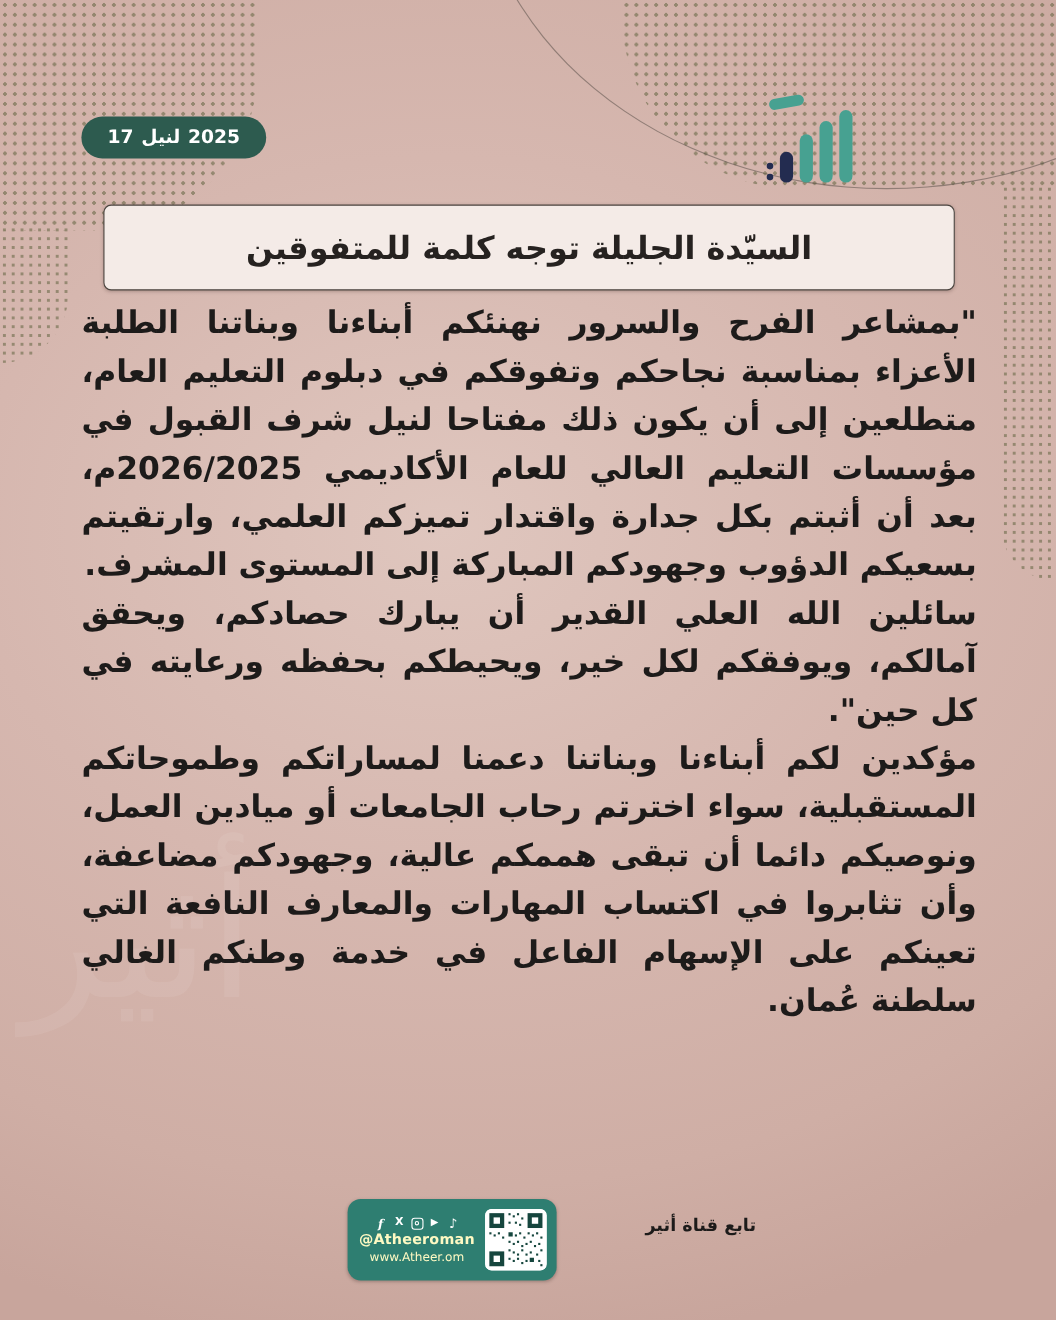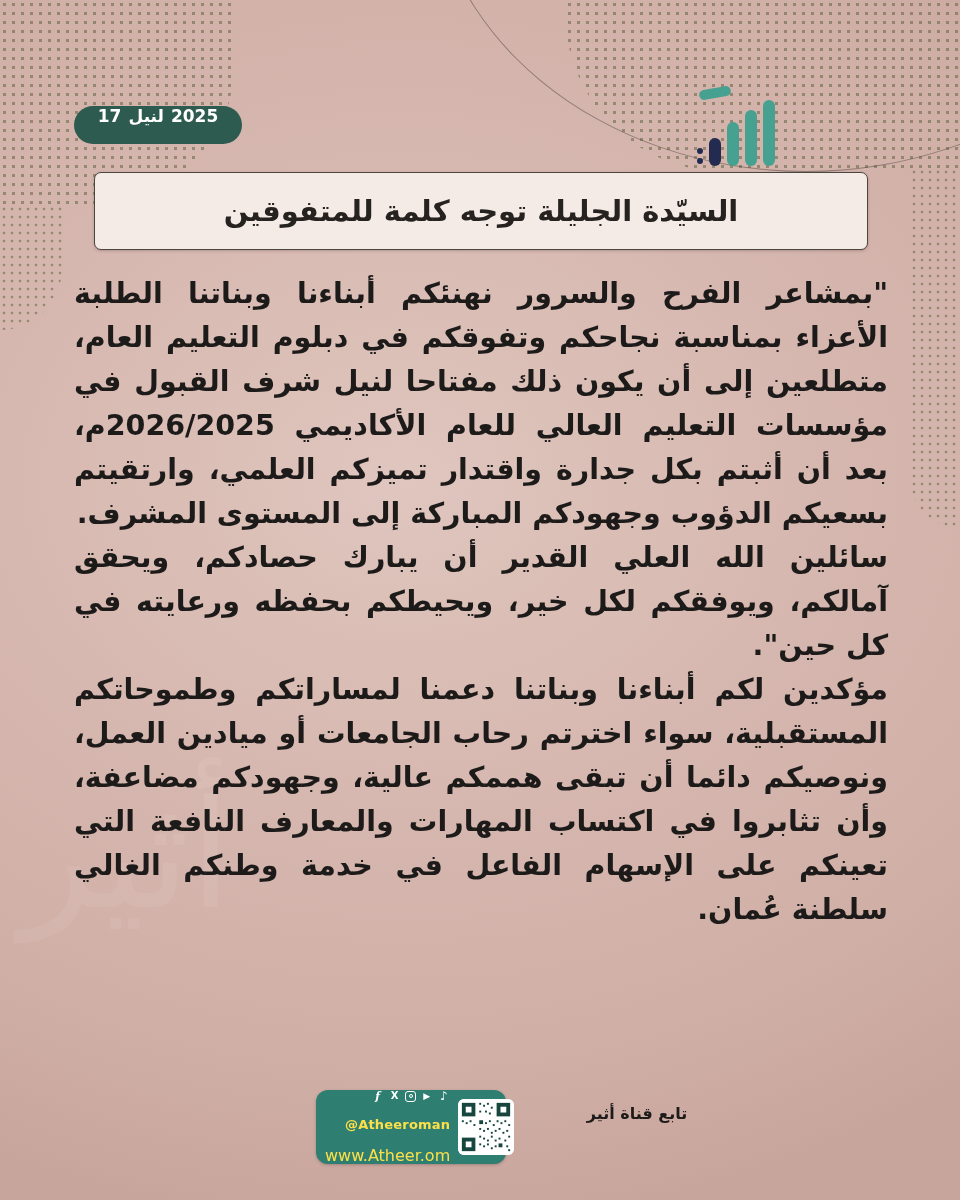--- a/index.html
+++ b/index.html
@@ -16,61 +16,61 @@
   .dots-tl2{left:0;top:205px;width:62px;height:125px;border-radius:0 0 70px 0;background-size:8px 8px;}
   .dots-tr{left:565px;top:0;width:395px;height:172px;border-radius:0 0 0 160px;}
   .dots-rs{left:910px;top:168px;width:50px;height:360px;border-radius:0 0 0 180px;background-size:8px 8px;}
   .arc{position:absolute;z-index:1;left:430px;top:-450px;width:750px;height:620px;
     border:1.5px solid rgba(80,72,66,0.5);border-radius:50%;}
   .watermark{position:absolute;z-index:1;left:20px;top:780px;font-size:150px;font-weight:normal;
     color:#ffffff;opacity:0.07;direction:rtl;line-height:1;}
   
   .date-badge{position:absolute;z-index:2;left:74px;top:106px;height:38px;min-width:168px;
     background:#2d5b4f;color:#fff;border-radius:20px;display:flex;direction:ltr;
-    align-items:flex-start;justify-content:center;gap:7px;font-size:17px;font-weight:bold;
+    align-items:center;justify-content:center;gap:7px;font-size:17px;font-weight:bold;
     padding:0 18px;box-sizing:border-box;}
   
   .logo{position:absolute;z-index:2;left:695px;top:84px;width:118px;height:82px;}
   .logo-accent{position:absolute;left:4px;top:4px;width:32px;height:10px;border-radius:6px;
     background:#47a191;transform:rotate(-10deg);}
   .logo-bars{position:absolute;left:2px;bottom:0;height:66px;display:flex;align-items:flex-end;gap:6px;direction:ltr;}
   .lb{width:12px;border-radius:7px;background:#47a191;}
   .lb-dots{display:flex;flex-direction:column;gap:4px;margin-bottom:2px;}
   .lb-dot{width:6px;height:6px;border-radius:50%;background:#232c50;}
   .lb1{height:28px;background:#232c50;}
   .lb2{height:44px;}
   .lb3{height:56px;}
   .lb4{height:66px;}
   
-  .title-box{position:absolute;z-index:2;left:94px;top:172px;width:772px;height:76px;
+  .title-box{position:absolute;z-index:2;left:94px;top:186px;width:772px;height:76px;
     background:#f4ebe7;border:1.6px solid #4c4641;border-radius:7px;
     box-shadow:0 1px 3px rgba(60,40,35,0.25);
     display:flex;align-items:center;justify-content:center;text-align:center;}
   .title-box h1{margin:0;font-size:29px;font-weight:bold;color:#262220;direction:rtl;}
   
   .body-text{position:absolute;z-index:2;left:74px;top:272px;width:814px;direction:rtl;
     font-size:28.5px;font-weight:bold;color:#1d1b1a;line-height:44px;
     text-align:justify;text-justify:inter-word;}
   .body-text p{margin:0;}
   
   .footer-badge{position:absolute;z-index:2;left:316px;top:1090px;width:190px;height:74px;
     background:#2e7e71;border-radius:12px;display:flex;direction:ltr;align-items:center;
     gap:8px;padding:8px 9px;box-sizing:border-box;box-shadow:0 1px 3px rgba(60,40,35,0.3);}
-  .social-info{flex:1;display:flex;flex-direction:column;align-items:flex-end;gap:14px;color:#fde047;}
+  .social-info{flex:1;display:flex;flex-direction:column;align-items:center;gap:1px;color:#fef9c3;}
   .icons-row{display:flex;gap:4px;align-items:center;}
   .ic{width:13px;height:13px;display:inline-flex;align-items:center;justify-content:center;
     color:#fff;font-size:11px;font-weight:bold;line-height:1;}
   .ic-fb::before{content:"f";font-family:"DejaVu Serif",serif;font-style:italic;}
   .ic-x::before{content:"X";font-size:10px;}
   .ic-ig{width:11px;height:11px;border:1.4px solid #fff;border-radius:3px;box-sizing:border-box;}
   .ic-ig::before{content:"";width:4px;height:4px;border:1.2px solid #fff;border-radius:50%;box-sizing:border-box;}
   .ic-yt::before{content:"▶";font-size:9px;}
   .ic-tt::before{content:"♪";font-size:12px;}
   .handle{font-size:13px;font-weight:bold;letter-spacing:0.2px;}
-  .website{font-size:16px;}
+  .website{font-size:11px;}
   .qr{width:56px;height:56px;border-radius:6px;background:#fff;flex:0 0 auto;}
   .follow-text{position:absolute;z-index:2;left:552px;top:1098px;width:170px;text-align:center;
     direction:rtl;font-weight:bold;color:#1d1b1a;font-size:16px;line-height:31px;}
 </style>
 </head>
 <body>
 
 <div class="canvas">
 
   <div class="dots dots-tl"></div>

